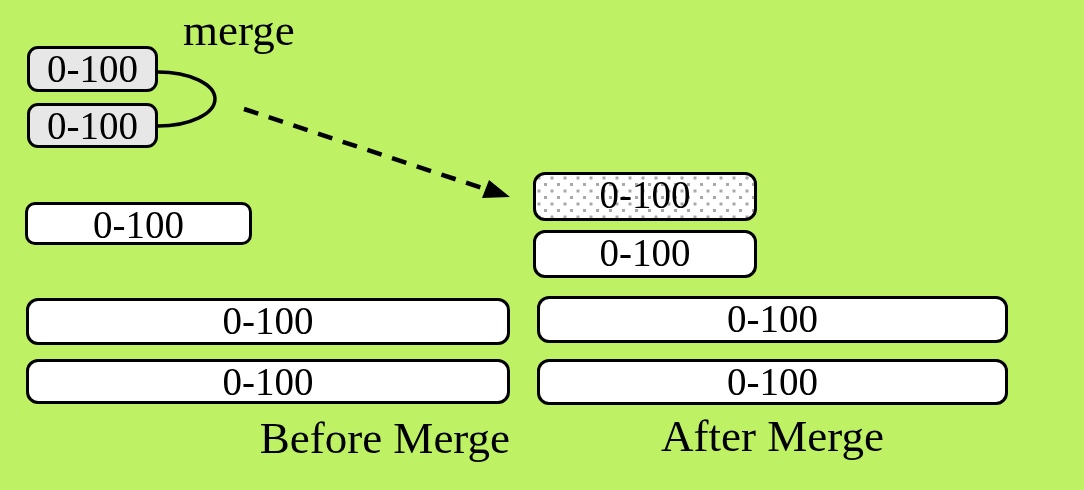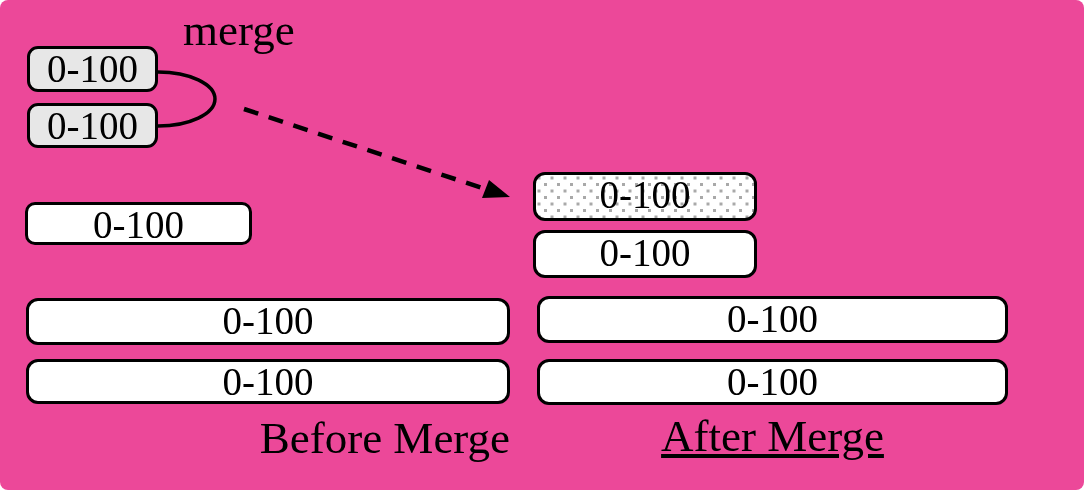--- a/index.html
+++ b/index.html
@@ -1,25 +1,24 @@
 <!DOCTYPE html>
 <html><head>
 <meta charset="utf-8">
 <style>
   * { margin: 0; padding: 0; box-sizing: border-box; }
   html, body { background: #ffffff; }
   .canvas {
     position: relative;
     width: 1084px;
     height: 490px;
-    background: #ec4899;
+    background: #bef264;
     font-family: "Liberation Serif", serif;
     color: #000;
     overflow: hidden;
-    border-radius: 8px;
   }
   .box {
     position: absolute;
     border: 3.5px solid #000;
     border-radius: 12px;
     background: #ffffff;
     display: flex;
     align-items: flex-start;
     justify-content: center;
     font-size: 39px;
@@ -98,15 +97,15 @@
   </div>
 
   <div class="box" style="left:537px; top:296px; width:471px; height:47px;">
     <span>0-100</span>
   </div>
   <div class="box" style="left:537px; top:359px; width:471px; height:46px;">
     <span>0-100</span>
   </div>
 
   <div class="caption" style="left:26px; top:416px; width:484px;text-align:right;">Before Merge</div>
-  <div class="caption" style="left:537px; top:414px; width:471px;text-decoration:underline;">After Merge</div>
+  <div class="caption" style="left:537px; top:414px; width:471px;">After Merge</div>
 
 </div>
 
 </body></html>

